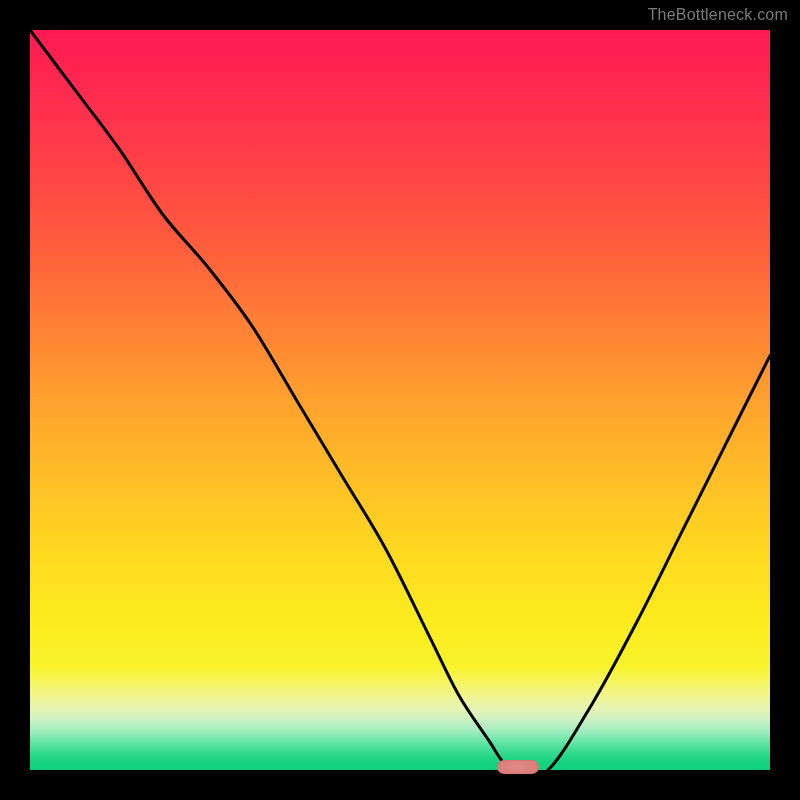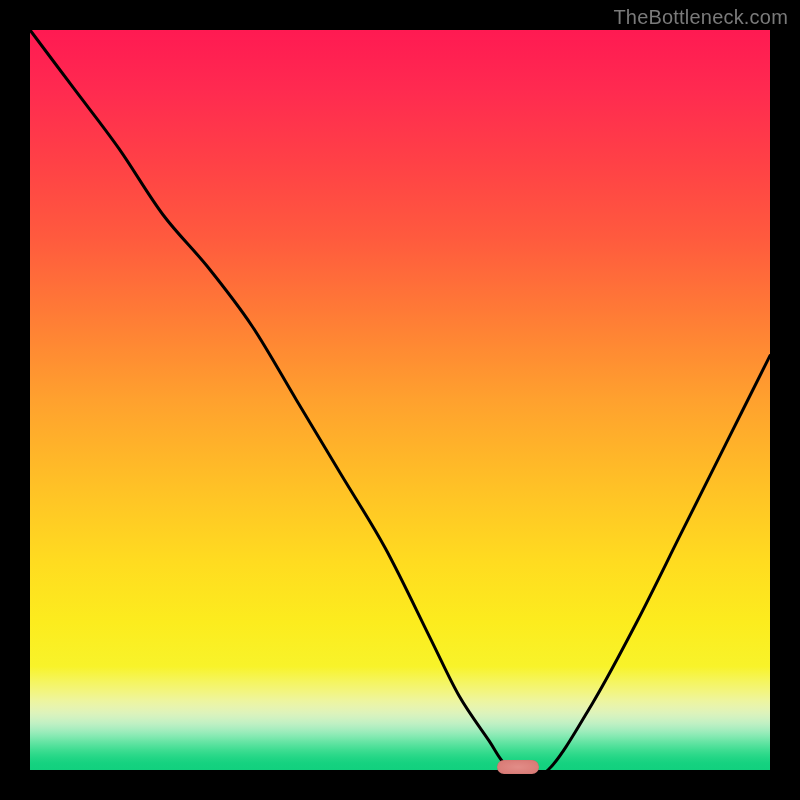--- a/index.html
+++ b/index.html
@@ -53,21 +53,21 @@
       #1fd584 98.5%,
       #15d280 99.1%,
       #12d07e 100%
     );
   }
   .watermark {
     position: absolute;
     top: 6px;
     right: 12px;
     color: #7a7a7a;
-    font-size: 20px;
+    font-size: 16px;
     font-weight: 500;
     letter-spacing: 0.2px;
     user-select: none;
   }
   svg.curve {
     position: absolute;
     left: 0;
     top: 0;
     width: 740px;
     height: 740px;

